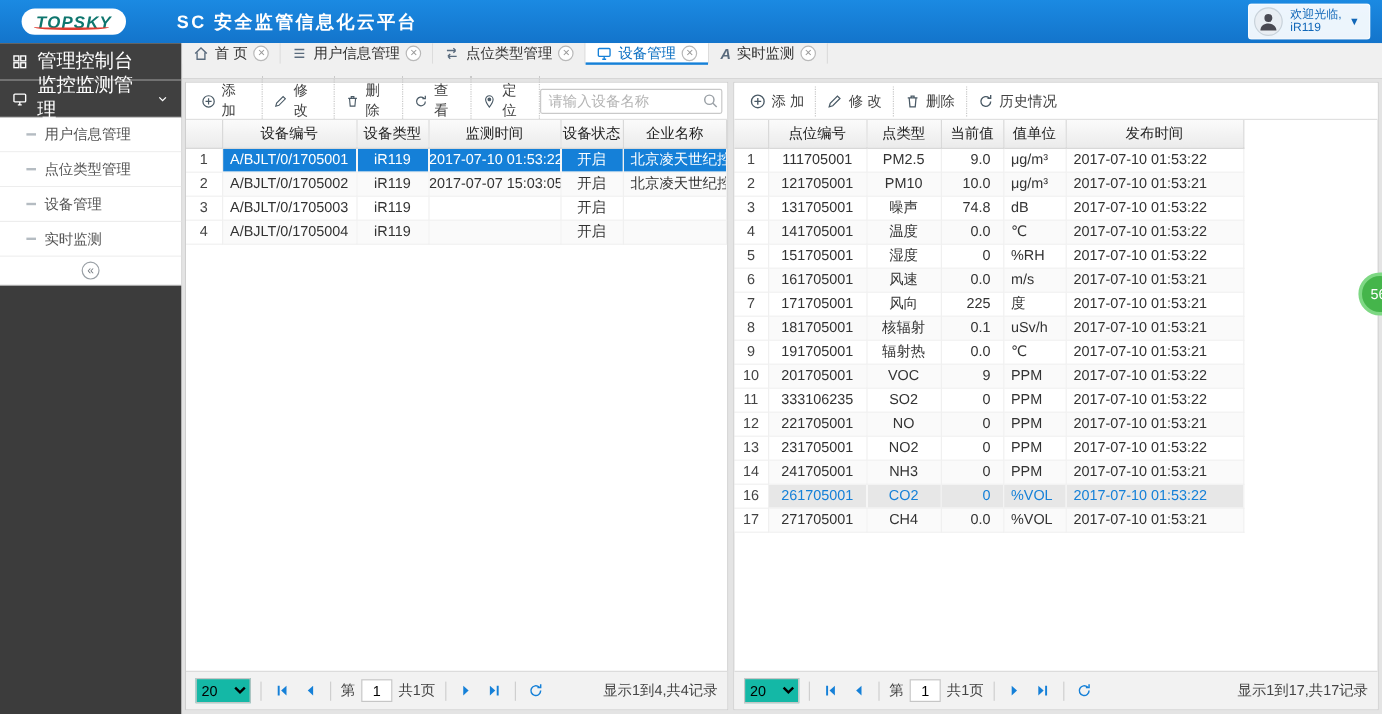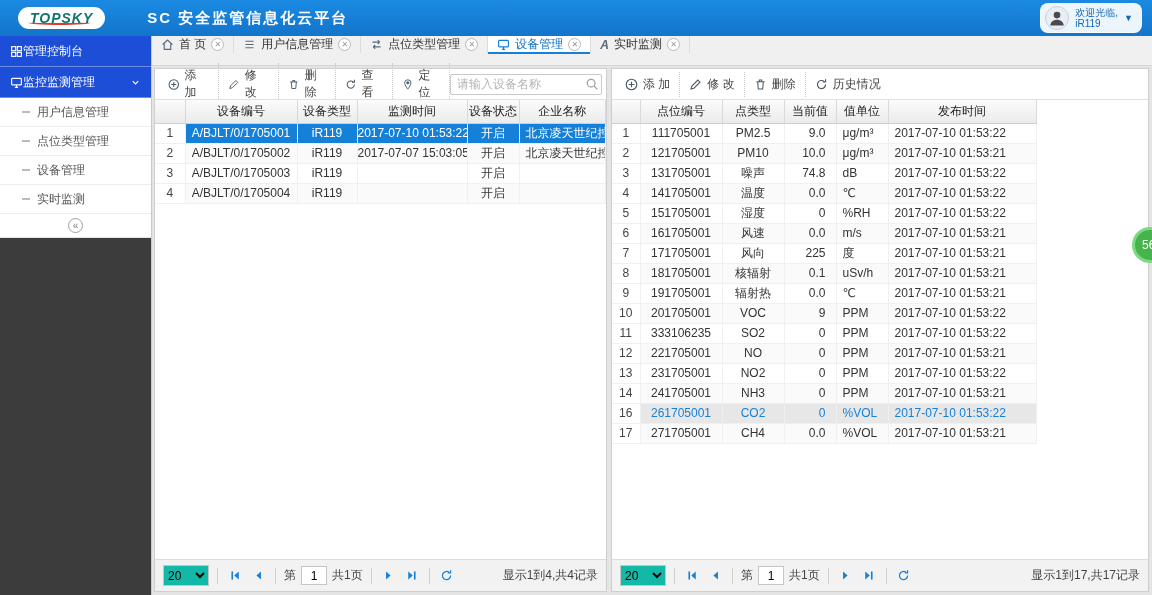--- a/index.html
+++ b/index.html
@@ -6,31 +6,31 @@
   html,body { width:1152px; height:595px; overflow:hidden; }
   body { font-family:"Liberation Sans","DejaVu Sans",sans-serif; font-size:12px; color:#333; background:#e4e4e4; }
   #app { position:relative; width:1152px; height:595px; display:flex; flex-direction:column; overflow:hidden; }
 
   
   .header { height:36px; flex:0 0 36px; background:linear-gradient(#1b8ae2,#1374cb); display:flex; align-items:center; }
   .logo { margin-left:18px; background:#fff; border-radius:13px; padding:3px 12px; position:relative; }
   .logo-text { font-weight:bold; font-style:italic; font-size:14px; color:#0f766e; letter-spacing:1px; }
   .logo-swoosh { position:absolute; left:10px; right:14px; bottom:4px; height:5px; border-bottom:2px solid #e03a2f; border-radius:50%; }
   .app-title { color:#fff; font-size:15px; font-weight:bold; margin-left:42px; letter-spacing:2px; }
-  .user-box { margin-left:auto; margin-right:10px; background:rgba(255,255,255,.92); border:1px solid rgba(255,255,255,.6); border-radius:8px; padding:2px 8px 2px 4px; display:flex; align-items:center; gap:6px; height:30px; cursor:pointer; }
+  .user-box { margin-left:auto; margin-right:10px; background:rgba(255,255,255,.92); border:1px solid rgba(255,255,255,.6); border-radius:3px; padding:2px 8px 2px 4px; display:flex; align-items:center; gap:6px; height:30px; cursor:pointer; }
   .avatar { width:24px; height:24px; border-radius:50%; background:#e9eef3; border:1px solid #c8d2da; display:flex; align-items:center; justify-content:center; overflow:hidden; }
   .user-text { display:flex; flex-direction:column; line-height:11px; font-size:10px; color:#1167b8; }
   .user-caret { color:#1167b8; font-size:9px; }
 
   
   .body-row { flex:1; display:flex; min-height:0; }
 
   
   .sidebar { width:152px; flex:0 0 152px; background:#fff; border-right:1px solid #c9c9c9; display:flex; flex-direction:column; }
-  .side-menu-header { height:31px; background:#1d4ed8; color:#fff; display:flex; align-items:center; gap:0; padding:0 10px; border-bottom:1px solid rgba(255,255,255,.35); cursor:pointer; font-size:12px; }
+  .side-menu-header { height:31px; background:#404040; color:#fff; display:flex; align-items:center; gap:8px; padding:0 10px; border-bottom:1px solid rgba(255,255,255,.35); cursor:pointer; font-size:16px; }
   .side-menu-header .grow { flex:1; }
   .side-item { height:29px; display:flex; align-items:center; gap:7px; padding-left:22px; color:#555; border-bottom:1px solid #ededed; background:#fff; cursor:pointer; }
   .side-item .dash { width:8px; height:2px; background:#b5bcc2; }
   .collapse-bar { height:24px; display:flex; align-items:center; justify-content:center; background:#fff; border-bottom:1px solid #e3e3e3; cursor:pointer; }
   .collapse-circle { width:15px; height:15px; border:1px solid #9aa0a6; border-radius:50%; color:#767c82; font-size:10px; line-height:13px; text-align:center; }
   .side-filler { flex:1; background:#3c3c3c; }
 
   
   .main { flex:1; display:flex; flex-direction:column; min-width:0; }
   .tabbar { height:30px; flex:0 0 30px; background:#f0f0f0; border-bottom:1px solid #d6d6d6; display:flex; align-items:flex-start; }

